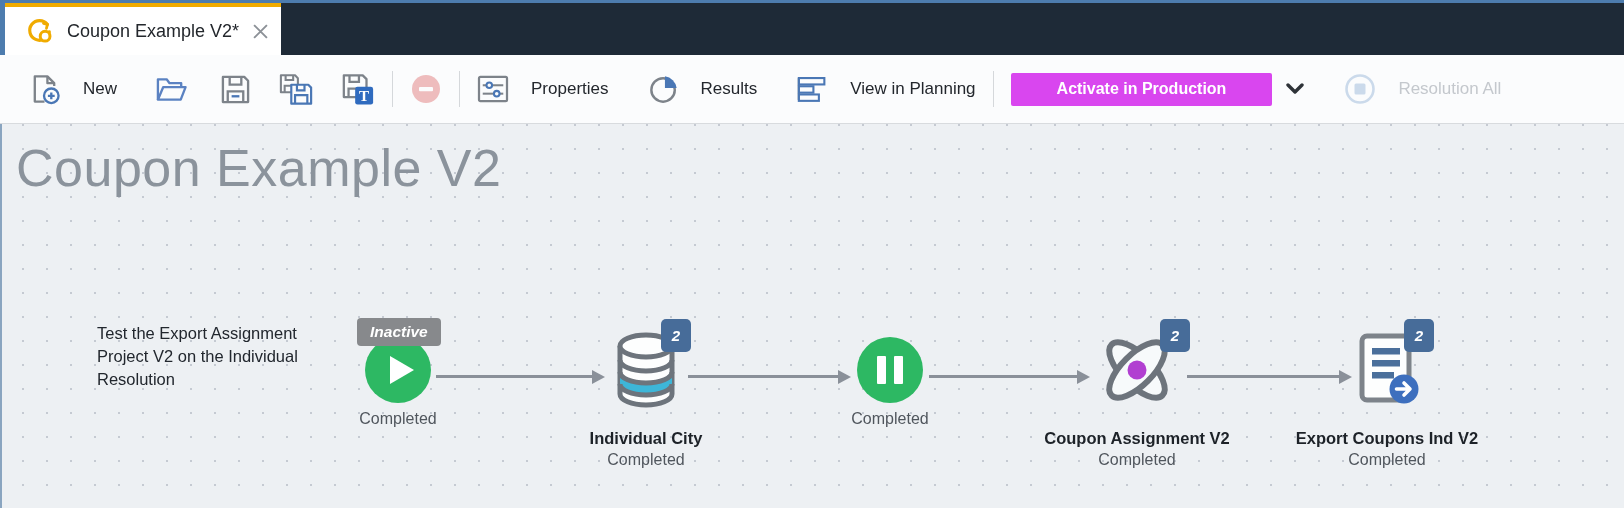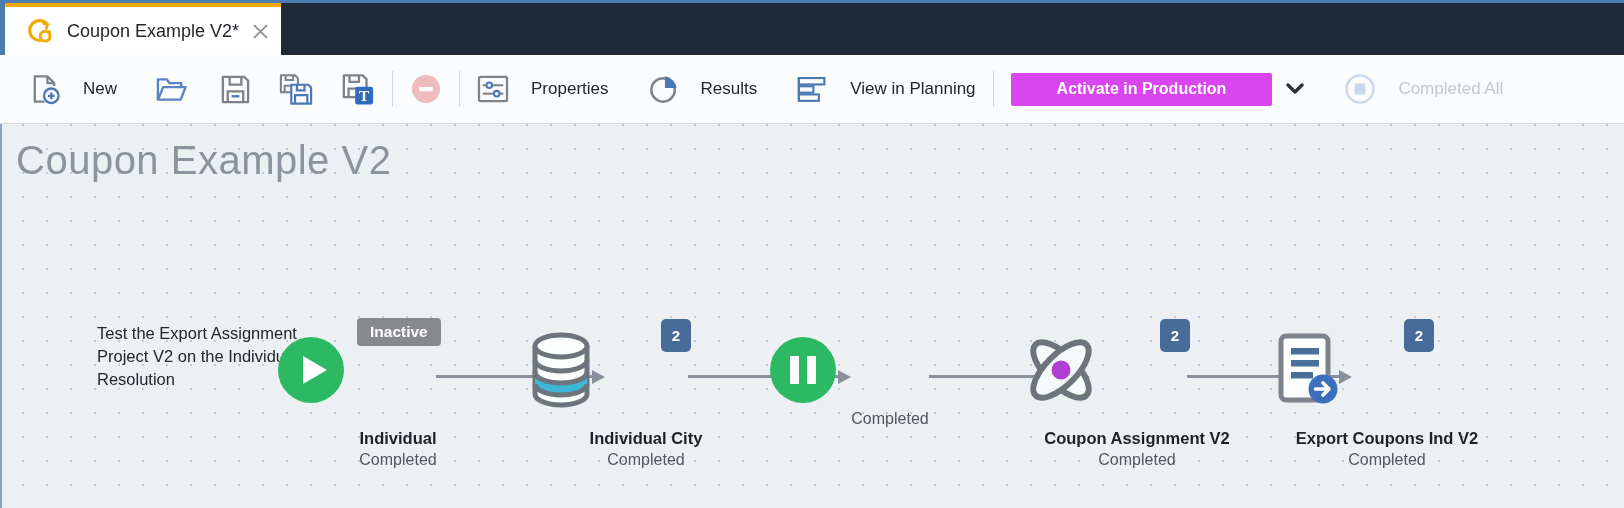--- a/index.html
+++ b/index.html
@@ -27,28 +27,28 @@
                padding:0 46px;border-radius:2px;border:none;display:flex;align-items:center;
                cursor:pointer;font-family:"Liberation Sans",sans-serif;white-space:nowrap;}
   .disabled-btn{color:#c4c8cd;cursor:default;}
 
   
   .canvas{position:absolute;top:124px;left:0;right:0;bottom:0;
           background-color:#edf0f3;
           background-image:radial-gradient(#c5cad2 1.1px, transparent 1.45px);
           background-size:24px 24px;background-position:9px 13px;
           border-left:2px solid #8aa5c0;box-sizing:border-box;}
-  .canvas-title{position:absolute;left:14px;top:14px;font-size:40px;font-weight:400;
+  .canvas-title{position:absolute;left:14px;top:14px;font-size:52px;font-weight:400;
                 color:#8b939c;margin:0;letter-spacing:0.5px;}
   .canvas-note{position:absolute;left:95px;top:198px;width:222px;font-size:16.5px;
                line-height:23px;color:#22272e;}
 
   
   .flow-node{position:absolute;width:240px;top:209px;text-align:center;}
-  .node-icon{position:relative;height:74px;display:flex;align-items:center;justify-content:flex-start;}
+  .node-icon{position:relative;height:74px;display:flex;align-items:center;justify-content:center;font-style:italic;}
   .node-label{margin-top:22px;font-weight:bold;font-size:16.5px;color:#1d2228;white-space:nowrap;}
   .node-status{font-size:16px;color:#50565d;margin-top:3px;}
   .circle{width:66px;height:66px;border-radius:50%;background:#2db863;display:flex;
           align-items:center;justify-content:center;cursor:pointer;}
   .play-tri{width:0;height:0;border-left:24px solid #fff;border-top:14px solid transparent;
             border-bottom:14px solid transparent;margin-left:8px;}
   .pause-bars{display:flex;gap:8px;}
   .pause-bars span{display:block;width:9px;height:28px;background:#fff;border-radius:1px;}
   .count-badge{position:absolute;top:-14px;background:#476c99;color:#fff;font-weight:bold;
                font-size:15px;border-radius:5px;min-width:30px;height:33px;line-height:33px;
@@ -194,21 +194,21 @@
     </span>
 
 
     <div class="tool-btn disabled-btn ml40">
       <span class="icon">
         <svg width="32" height="32" viewBox="0 0 32 32" fill="none">
           <circle cx="16" cy="16" r="13.5" stroke="#cbdaeb" stroke-width="2.6"></circle>
           <rect x="10.5" y="10.5" width="11" height="11" rx="1.5" fill="#cbdaeb"></rect>
         </svg>
       </span>
-      <span>Completed All</span>
+      <span>Resolution All</span>
     </div>
   </div>
 
   <div class="canvas">
     <h1 class="canvas-title">Coupon Example V2</h1>
     <div class="canvas-note">Test the Export Assignment Project V2 on the Individual Resolution</div>
 
     <div class="arrow-line" style="left:434px;width:156px;"></div>
     <div class="arrow-head" style="left:590px;"></div>
     <div class="arrow-line" style="left:686px;width:150px;"></div>
@@ -218,21 +218,20 @@
     <div class="arrow-line" style="left:1185px;width:152px;"></div>
     <div class="arrow-head" style="left:1337px;"></div>
 
     <div class="flow-node" style="left:276px;">
       <div class="node-icon">
         <span class="badge-inactive">Inactive</span>
         <div class="circle">
             <div class="play-tri"></div>
           </div>
       </div>
-      <div class="node-label">Individual</div>
       <div class="node-status">Completed</div>
     </div>
 
     <div class="flow-node" style="left:524px;">
       <div class="node-icon">
         <span class="count-badge" style="left:calc(50% + 15px);">2</span>
         <span class="icon">
           <svg width="70" height="78" viewBox="0 0 70 78" fill="none">
             <path d="M9 15 v48 a26 11 0 0 0 52 0 v-48" fill="#fdfefe" stroke="#6d747c" stroke-width="5"></path>
             <path d="M9 41 a26 11 0 0 0 52 0 v11 a26 11 0 0 1 -52 0 z" fill="#3db6d8"></path>

